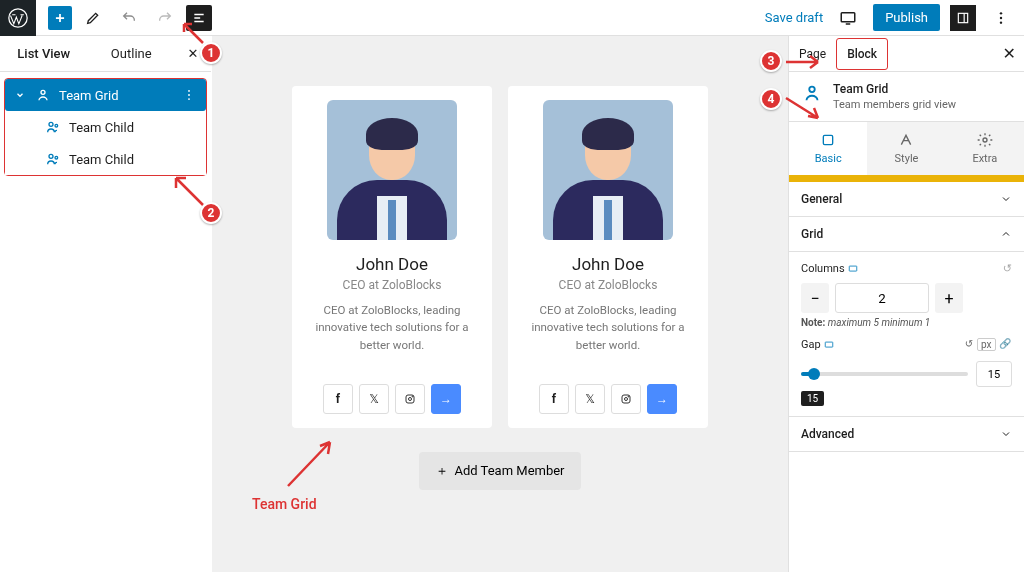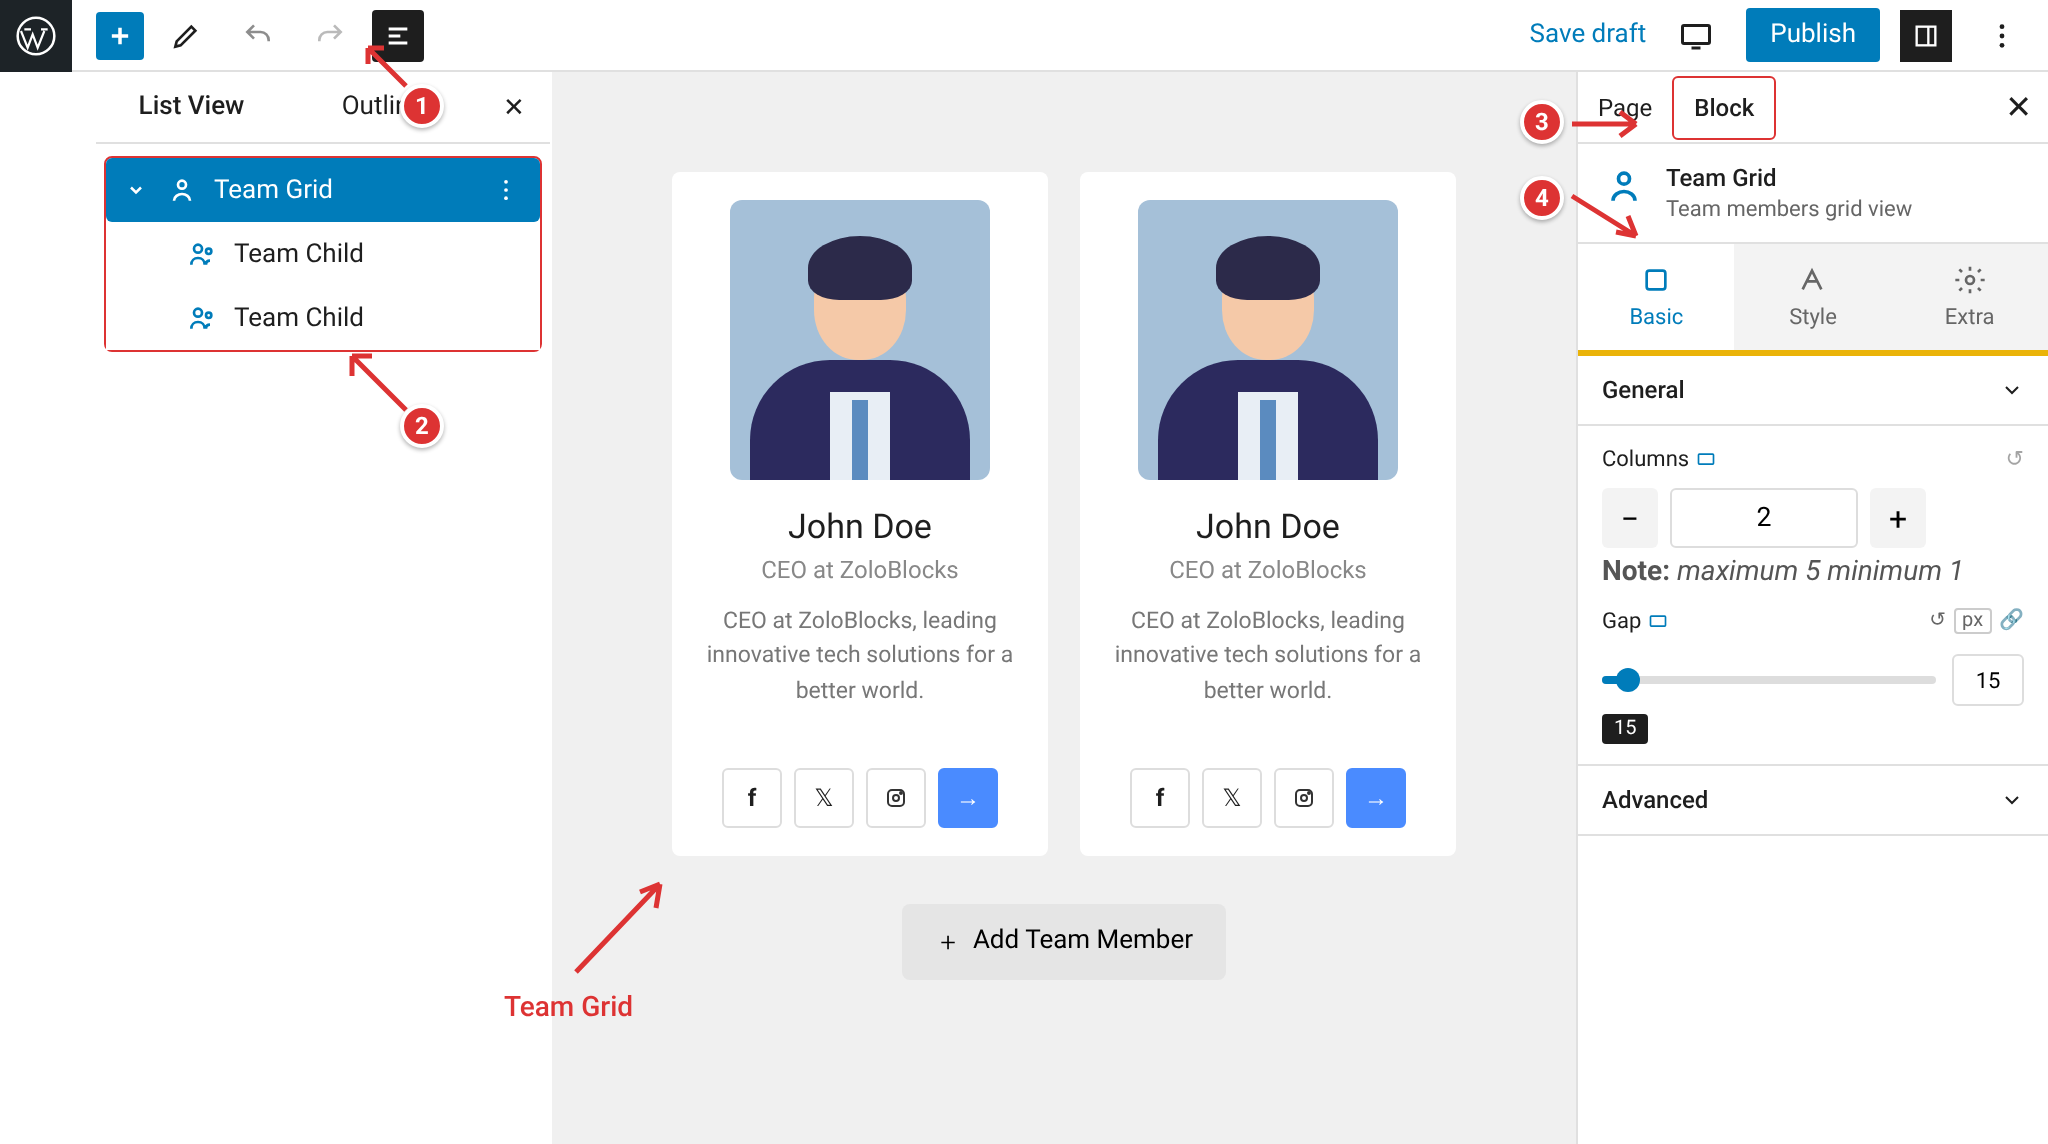--- a/index.html
+++ b/index.html
@@ -11,21 +11,21 @@
   .tbtn { width: 30px; height: 30px; display: flex; align-items: center; justify-content: center; border-radius: 2px; cursor: pointer; }
   .tbtn.add { background: #007cba; color: #fff; width: 24px; height: 24px; margin-left: 6px; }
   .tbtn.dv { background: #1e1e1e; color: #fff; width: 26px; height: 26px; }
   .topbar-right { display: flex; align-items: center; gap: 10px; }
   .save-draft { color: #007cba; font-size: 13px; cursor: pointer; }
   .publish-btn { background: #007cba; color: #fff; border: none; padding: 6px 12px; border-radius: 2px; font-size: 13px; cursor: pointer; }
   .sq-btn { width: 26px; height: 26px; background: #1e1e1e; display: flex; align-items: center; justify-content: center; cursor: pointer; }
 
   .main { display: flex; height: calc(100% - 36px); }
 
-  .left-panel { width: 276px; border-right: 1px solid transparent; position: relative; padding-left: 48px; }
+  .left-panel { width: 212px; border-right: 1px solid transparent; position: relative; }
   .lp-tabs { display: flex; border-bottom: 1px solid #e0e0e0; height: 36px; align-items: center; }
   .lp-tab { flex: 1; text-align: center; font-size: 13px; cursor: pointer; padding: 8px 0; }
   .lp-tab.active { font-weight: 500; }
   .lp-close { width: 36px; text-align: center; }
   .tree { border: 1.5px solid #d33; border-radius: 4px; margin: 6px 4px; }
   .tree-item { display: flex; align-items: center; padding: 8px 10px; gap: 8px; cursor: pointer; }
   .tree-item.sel { background: #007cba; color: #fff; border-radius: 3px; }
   .tree-item .chev { width: 12px; }
   .tree-item.child { padding-left: 40px; background: #fff; }
   .tree-dots { margin-left: auto; }
@@ -54,32 +54,32 @@
 
   .right-panel { width: 236px; border-left: 1px solid #e0e0e0; background: #fff; overflow: auto; font-size: 12px; }
   .rp-tabs { display: flex; border-bottom: 1px solid #e0e0e0; height: 36px; align-items: center; position: relative; }
   .rp-tab { padding: 8px 10px; cursor: pointer; }
   .rp-tab.block { border: 1.5px solid #d33; border-radius: 3px; font-weight: 500; }
   .rp-close { position: absolute; right: 8px; font-size: 16px; cursor: pointer; }
   .rp-hdr { padding: 10px 12px; border-bottom: 1px solid #e0e0e0; display: flex; gap: 10px; }
   .rp-hdr-icon { width: 22px; height: 22px; display: flex; }
   .rp-hdr-txt .t { font-weight: 500; margin-bottom: 2px; }
   .rp-hdr-txt .s { font-size: 11px; color: #666; }
-  .rp-subtabs { display: flex; border-bottom: 3px solid #eab308; }
+  .rp-subtabs { display: flex; border-bottom: 7px solid #eab308; }
   .rp-subtab { flex: 1; text-align: center; padding: 10px 0; cursor: pointer; color: #666; }
   .rp-subtab.active { color: #007cba; background: #fff; }
   .rp-subtab:not(.active) { background: #f3f3f3; }
   .rp-subtab .lbl { font-size: 11px; margin-top: 4px; }
   .rp-section { padding: 10px 12px; border-bottom: 1px solid #e0e0e0; display: flex; justify-content: space-between; align-items: center; cursor: pointer; font-weight: 500; }
   .rp-body { padding: 10px 12px; border-bottom: 1px solid #e0e0e0; }
   .rp-row { display: flex; align-items: center; justify-content: space-between; margin-bottom: 8px; font-size: 11px; }
   .stepper { display: flex; gap: 6px; align-items: center; }
   .step-btn { width: 28px; height: 30px; background: #f3f3f3; border: none; border-radius: 3px; font-size: 16px; cursor: pointer; }
   .step-val { width: 94px; height: 30px; text-align: center; border: 1px solid #ddd; border-radius: 3px; }
-  .note { font-size: 14px; color: #555; margin-top: 4px; }
+  .note { font-size: 10px; color: #555; margin-top: 4px; }
   .note i { font-style: italic; }
   .gap-row { display: flex; justify-content: space-between; margin-top: 10px; font-size: 11px; }
   .gap-icons { display: flex; gap: 4px; font-size: 10px; color: #666; }
   .slider-row { display: flex; align-items: center; gap: 8px; margin-top: 10px; }
   .slider { flex: 1; position: relative; height: 4px; background: #ddd; border-radius: 2px; }
   .slider-fill { position: absolute; left: 0; width: 8%; height: 100%; background: #007cba; border-radius: 2px; }
   .slider-thumb { position: absolute; left: 8%; top: 50%; transform: translate(-50%,-50%); width: 12px; height: 12px; border-radius: 50%; background: #007cba; }
   .slider-val { width: 36px; height: 26px; border: 1px solid #ddd; border-radius: 3px; text-align: center; font-size: 11px; }
   .tooltip { background: #1e1e1e; color: #fff; padding: 2px 6px; font-size: 10px; border-radius: 2px; display: inline-block; margin-top: 4px; }
 
@@ -301,20 +301,28 @@
       </div>
     </div>
     <div class="rp-section">
       <span>General</span>
       <span>
           <svg width="12" height="12" viewBox="0 0 24 24" fill="none" stroke="#1e1e1e" stroke-width="2">
             <path d="M6 9l6 6 6-6"></path>
           </svg>
         </span>
     </div>
+    <div class="rp-section">
+      <span>Grid</span>
+      <span>
+          <svg width="12" height="12" viewBox="0 0 24 24" fill="none" stroke="#1e1e1e" stroke-width="2">
+            <path d="M6 15l6-6 6 6"></path>
+          </svg>
+        </span>
+    </div>
     <div class="rp-body">
       <div class="rp-row">
         <span><span>Columns</span> <svg style="display:inline;vertical-align:middle" width="12" height="10" viewBox="0 0 24 24" fill="none" stroke="#007cba" stroke-width="2">
               <rect x="3" y="5" width="18" height="12" rx="1"></rect>
             </svg></span>
         <span style="opacity:.4">↺</span>
       </div>
       <div class="stepper">
         <button class="step-btn">−</button>
         <input class="step-val" value="2" style="">

